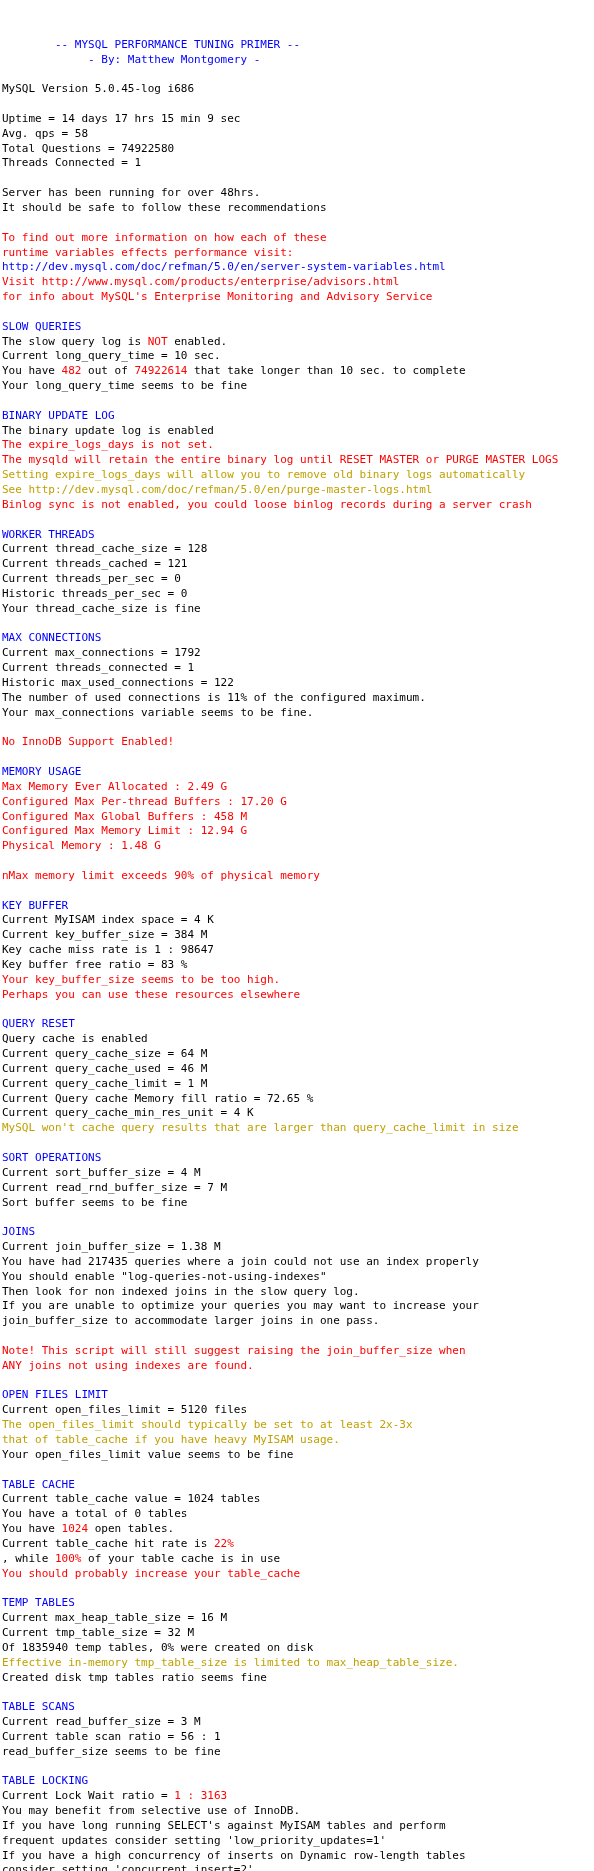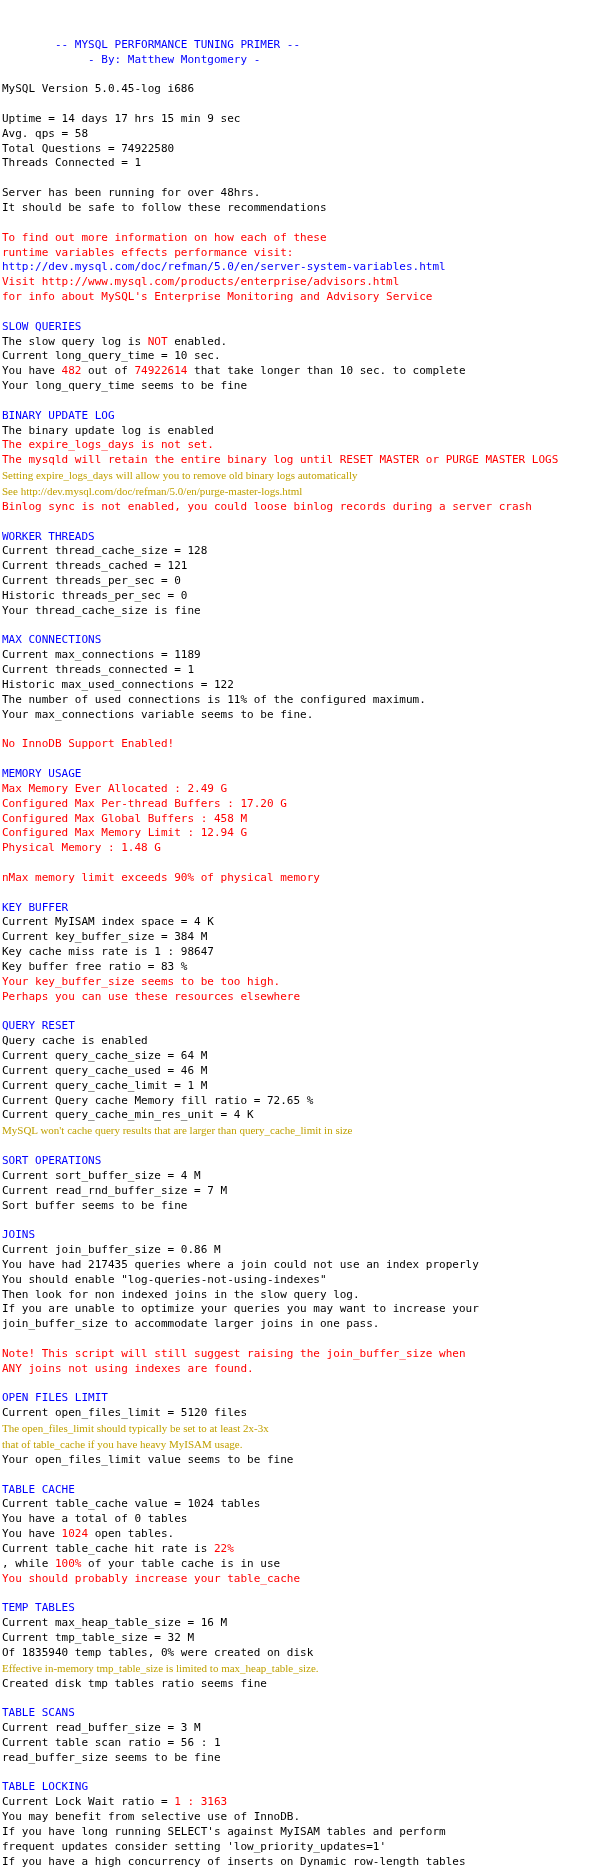--- a/index.html
+++ b/index.html
@@ -6,21 +6,21 @@
     font-family: "Segoe UI", "Lucida Console", Consolas, monospace;
     font-size: 11px;
     line-height: 1.35;
     white-space: pre;
     margin: 8px 8px 8px 2px;
     color: #000;
     background: #fff;
   }
   .blue   { color: #0000ff; }
   .red    { color: #ff0000; text-align: right; }
-  .yellow { color: #c0a000; font-family: Liberation Serif, serif; }
+  .yellow { color: #c0a000; }
 </style>
 </head>
 <body>
 
 <span class="blue">        -- MYSQL PERFORMANCE TUNING PRIMER --</span>
 <span class="blue">             - By: Matthew Montgomery -</span>
 
 <span>MySQL Version 5.0.45-log i686</span>
 
 <span>Uptime = 14 days 17 hrs 15 min 9 sec</span>
@@ -52,21 +52,21 @@
 <span class="red">Binlog sync is not enabled, you could loose binlog records during a server crash</span>
 
 <span class="blue">WORKER THREADS</span>
 <span>Current thread_cache_size = 128</span>
 <span>Current threads_cached = 121</span>
 <span>Current threads_per_sec = 0</span>
 <span>Historic threads_per_sec = 0</span>
 <span>Your thread_cache_size is fine</span>
 
 <span class="blue">MAX CONNECTIONS</span>
-<span>Current max_connections = 1189</span>
+<span>Current max_connections = 1792</span>
 <span>Current threads_connected = 1</span>
 <span>Historic max_used_connections = 122</span>
 <span>The number of used connections is 11% of the configured maximum.</span>
 <span>Your max_connections variable seems to be fine.</span>
 
 <span class="red">No InnoDB Support Enabled!</span>
 
 <span class="blue">MEMORY USAGE</span>
 <span class="red">Max Memory Ever Allocated : 2.49 G</span>
 <span class="red">Configured Max Per-thread Buffers : 17.20 G</span>
@@ -92,21 +92,21 @@
 <span>Current Query cache Memory fill ratio = 72.65 %</span>
 <span>Current query_cache_min_res_unit = 4 K</span>
 <span class="yellow">MySQL won't cache query results that are larger than query_cache_limit in size</span>
 
 <span class="blue">SORT OPERATIONS</span>
 <span>Current sort_buffer_size = 4 M</span>
 <span>Current read_rnd_buffer_size = 7 M</span>
 <span>Sort buffer seems to be fine</span>
 
 <span class="blue">JOINS</span>
-<span>Current join_buffer_size = 0.86 M</span>
+<span>Current join_buffer_size = 1.38 M</span>
 <span>You have had 217435 queries where a join could not use an index properly</span>
 <span>You should enable "log-queries-not-using-indexes"</span>
 <span>Then look for non indexed joins in the slow query log.</span>
 <span>If you are unable to optimize your queries you may want to increase your</span>
 <span>join_buffer_size to accommodate larger joins in one pass.</span>
 
 <span class="red">Note! This script will still suggest raising the join_buffer_size when</span>
 <span class="red">ANY joins not using indexes are found.</span>
 
 <span class="blue">OPEN FILES LIMIT</span>

